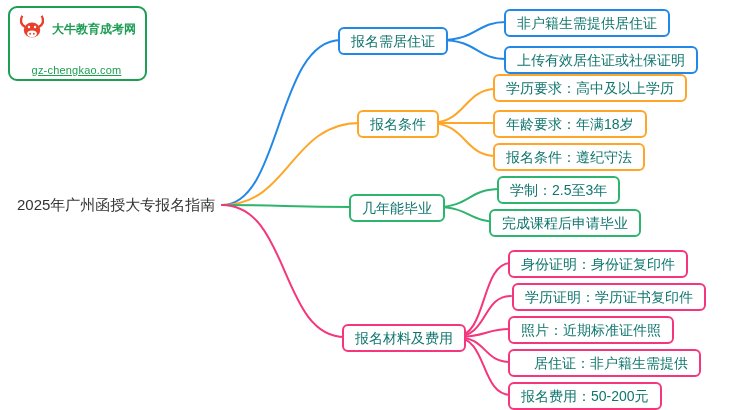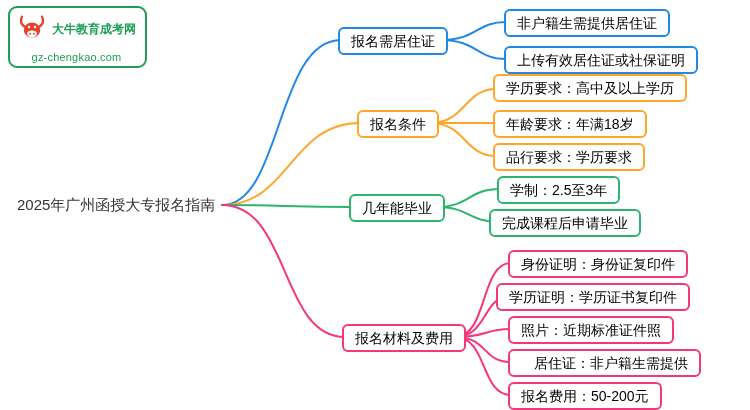--- a/index.html
+++ b/index.html
@@ -12,21 +12,21 @@
   }
   svg.connectors { position:absolute; left:0; top:0; width:750px; height:410px; z-index:1; }
   svg.connectors path { fill:none; stroke-width:2; stroke-linecap:round; }
 
   .node {
     position:absolute;
     background:#fff;
     border:2px solid #999;
     border-radius:6px;
     font-size:14px;
-    color:#000000;
+    color:#0f766e;
     padding:3px 11px;
     white-space:nowrap;
     line-height:18px;
     z-index:2;
   }
   .root-node {
     position:absolute;
     left:14px; top:195px;
     font-size:15px;
     color:#333;
@@ -43,21 +43,21 @@
     border-radius:9px;
     padding:4px 9px 3px 7px;
     display:flex;
     flex-direction:column;
     align-items:center;
     background:#fff;
     z-index:3;
   }
   .logo-row { display:flex; align-items:center; gap:5px; }
   .logo-title { color:#1d9e53; font-weight:bold; font-size:12px; white-space:nowrap; }
-  .logo-domain { color:#1d9e53; font-size:11px; margin-top:5px; letter-spacing:.2px; }
+  .logo-domain { color:#1d9e53; font-size:11px; margin-top:18px; letter-spacing:.2px;text-decoration:underline; }
 </style>
 </head>
 <body>
 
 <svg class="connectors" aria-hidden="true">
 
   <path d="M 222 205 C 282 205, 276 40, 341 40" style="stroke: rgb(33, 136, 232);"></path>
   <path d="M 222 205 C 290 205, 290 123, 360 123" style="stroke: rgb(255, 166, 41);"></path>
   <path d="M 222 205 C 282 205, 288 207, 352 207" style="stroke: rgb(45, 181, 110);"></path>
   <path d="M 222 205 C 290 205, 280 337, 345 337" style="stroke: rgb(245, 54, 125);"></path>
@@ -103,22 +103,22 @@
 <div class="node" style="left: 338px; top: 27px; border-color: rgb(33, 136, 232);">报名需居住证</div>
 <div class="node" style="left: 357px; top: 110px; border-color: rgb(255, 166, 41);">报名条件</div>
 <div class="node" style="left: 349px; top: 194px; border-color: rgb(45, 181, 110);">几年能毕业</div>
 <div class="node" style="left: 342px; top: 324px; border-color: rgb(245, 54, 125);">报名材料及费用</div>
 
 <div class="node" style="left: 504px; top: 9px; border-color: rgb(33, 136, 232);">非户籍生需提供居住证</div>
 <div class="node" style="left: 504px; top: 46px; border-color: rgb(33, 136, 232);">上传有效居住证或社保证明</div>
 
 <div class="node" style="left: 493px; top: 74px; border-color: rgb(255, 166, 41);">学历要求：高中及以上学历</div>
 <div class="node" style="left: 493px; top: 110px; border-color: rgb(255, 166, 41);">年龄要求：年满18岁</div>
-<div class="node" style="left: 493px; top: 143px; border-color: rgb(255, 166, 41);">品行要求：学历要求</div>
+<div class="node" style="left: 493px; top: 143px; border-color: rgb(255, 166, 41);">报名条件：遵纪守法</div>
 
 <div class="node" style="left: 497px; top: 176px; border-color: rgb(45, 181, 110);">学制：2.5至3年</div>
 <div class="node" style="left: 489px; top: 209px; border-color: rgb(45, 181, 110); text-align: right;">完成课程后申请毕业</div>
 
 <div class="node" style="left: 508px; top: 250px; border-color: rgb(245, 54, 125);">身份证明：身份证复印件</div>
-<div class="node" style="left: 496px; top: 283px; border-color: rgb(245, 54, 125);">学历证明：学历证书复印件</div>
+<div class="node" style="left: 512px; top: 283px; border-color: rgb(245, 54, 125);">学历证明：学历证书复印件</div>
 <div class="node" style="left: 508px; top: 316px; border-color: rgb(245, 54, 125);">照片：近期标准证件照</div>
 <div class="node" style="left: 508px; top: 349px; border-color: rgb(245, 54, 125); padding-left: 24px;">居住证：非户籍生需提供</div>
 <div class="node" style="left: 508px; top: 382px; border-color: rgb(245, 54, 125);">报名费用：50-200元</div>
 
 </body></html>

